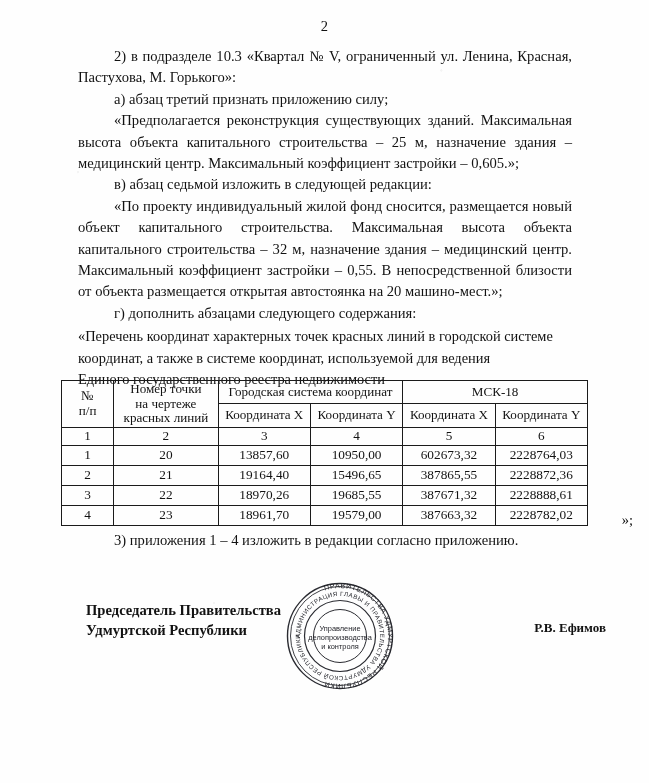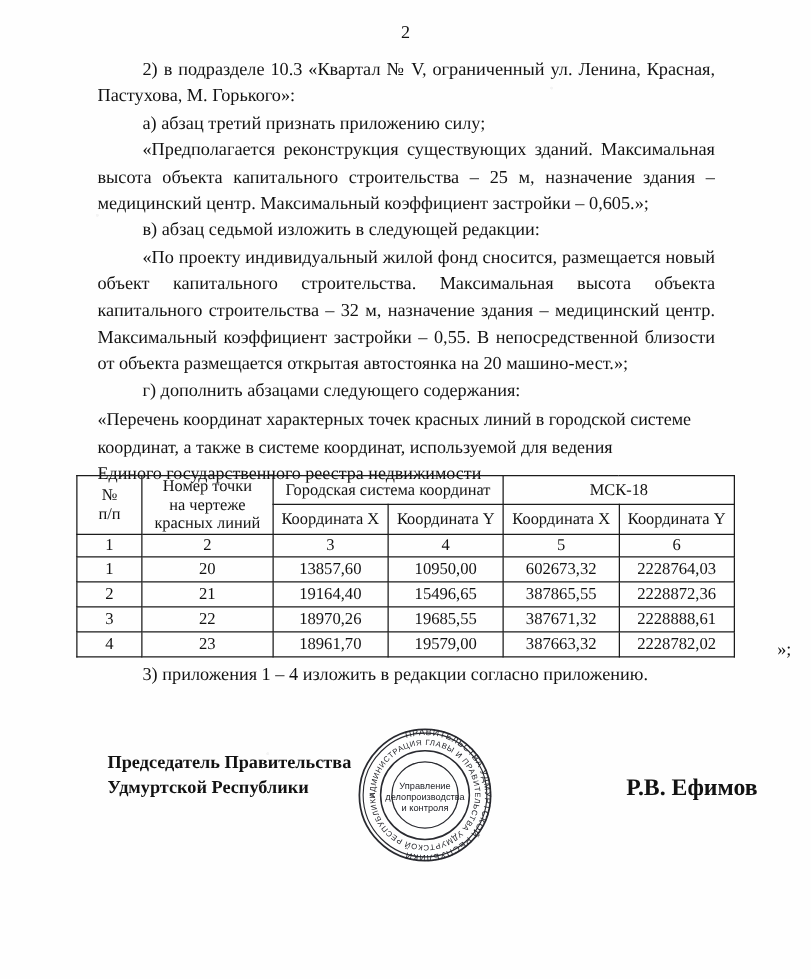--- a/index.html
+++ b/index.html
@@ -116,21 +116,21 @@
     top: 0;
     font-size: 14.6px;
     font-weight: bold;
     line-height: 20px;
     white-space: pre-line;
   }
   .sig-right {
     position: absolute;
     right: 0;
     top: 20px;
-    font-size: 19px;
+    font-size: 13px;
     font-weight: bold;
     margin-left: 20px;
   }
   .stamp {
     position: absolute;
     left: 281px;
     top: 577px;
     width: 118px;
     height: 118px;
     pointer-events: none;

